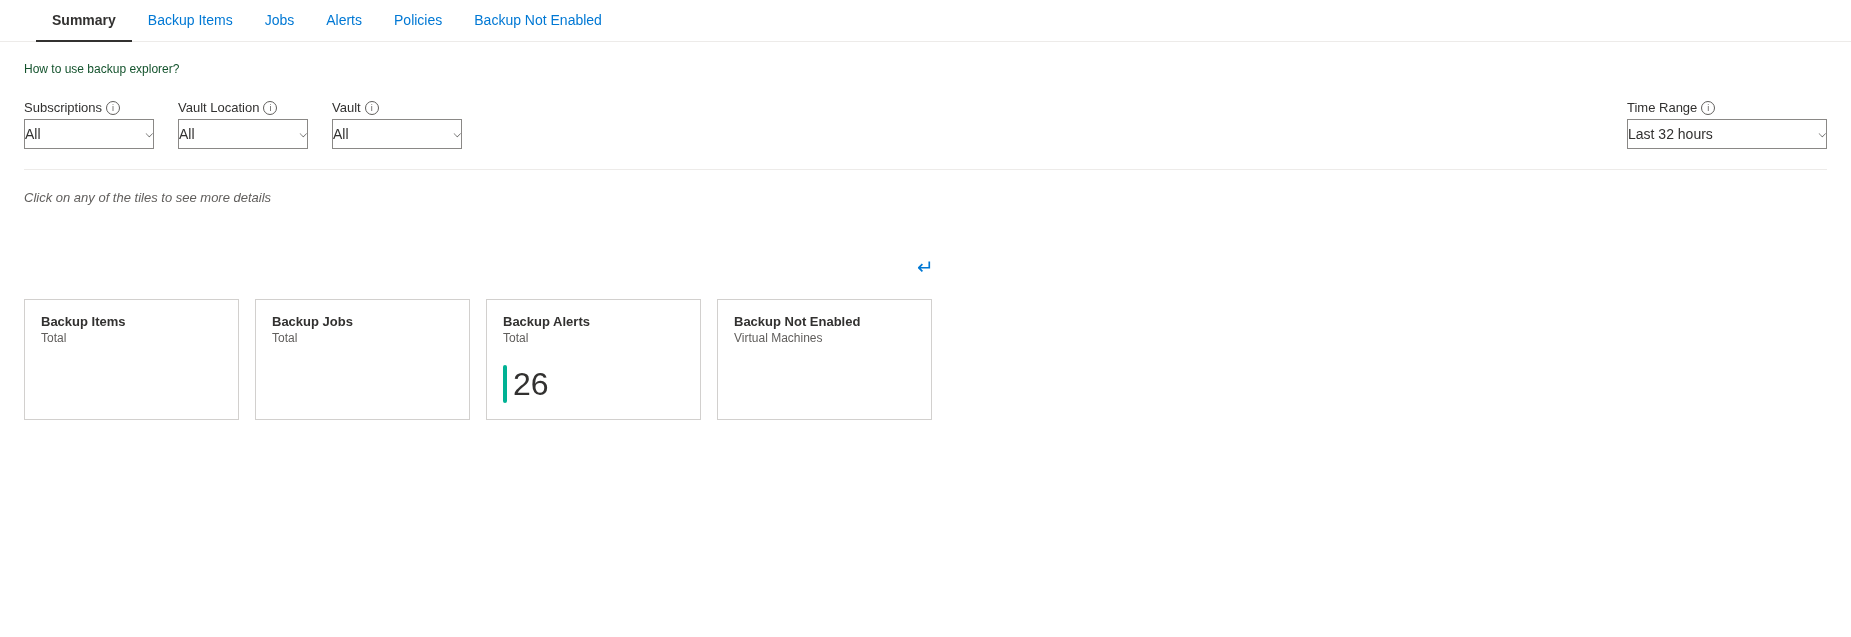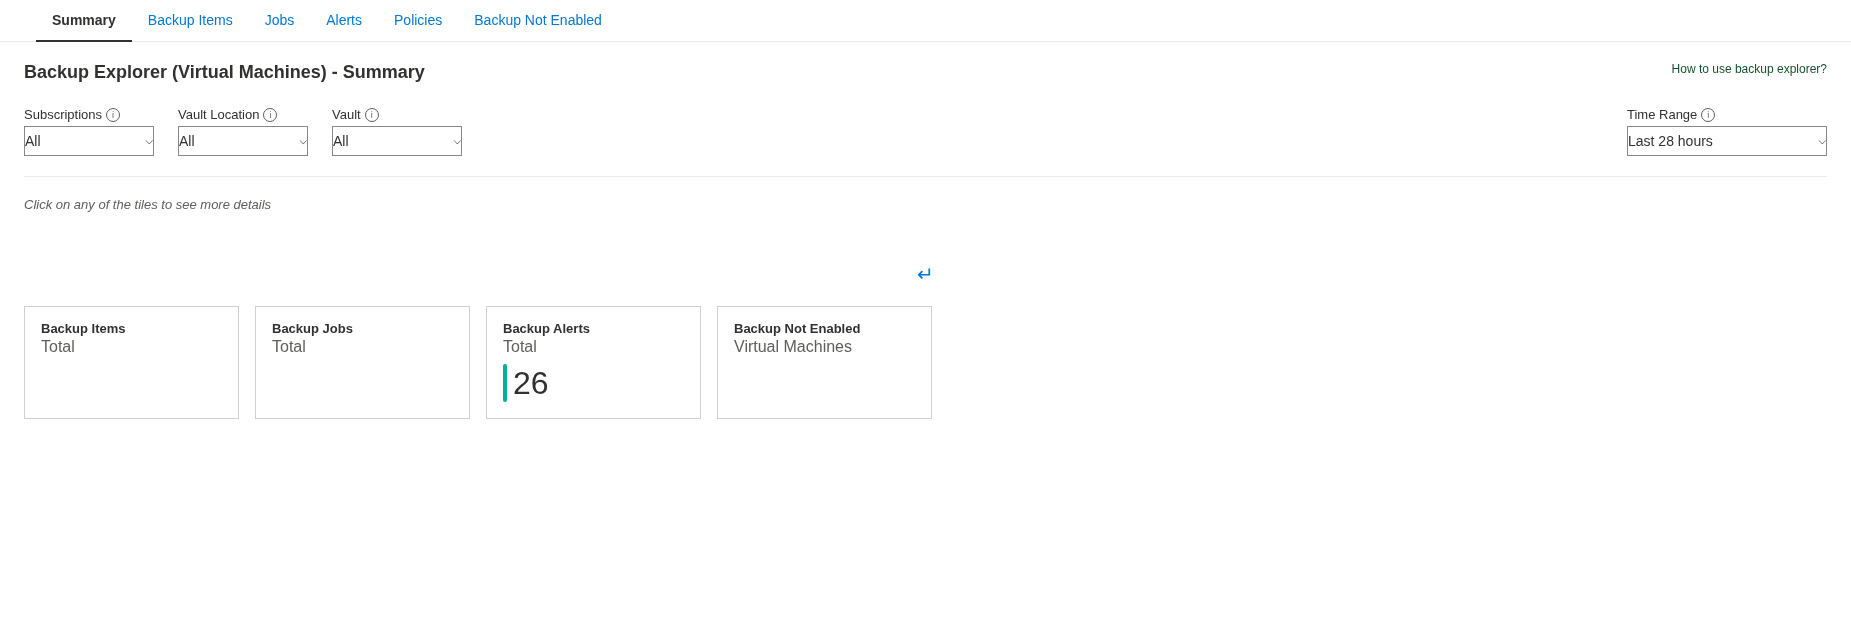--- a/index.html
+++ b/index.html
@@ -154,23 +154,23 @@
       cursor: pointer;
       background: #fff;
     }
     .tile-title {
       font-size: 13px;
       font-weight: 600;
       color: #323130;
       margin-bottom: 2px;
     }
     .tile-subtitle {
-      font-size: 16px;
+      font-size: 12px;
       color: #605e5c;
-      margin-bottom: 8px;
+      margin-bottom: 20px;
     }
     .tile-value-row {
       display: flex;
       align-items: center;
       gap: 6px;
     }
     .tile-bar {
       width: 4px;
       height: 38px;
       border-radius: 2px;
@@ -192,21 +192,20 @@
     <div class="tab">Backup Items</div>
     <div class="tab">Jobs</div>
     <div class="tab">Alerts</div>
     <div class="tab">Policies</div>
     <div class="tab">Backup Not Enabled</div>
   </nav>
 
 <div class="content">
 
   <div class="title-row">
-    <h1 class="page-title">Backup Explorer (Virtual Machines) - Summary</h1>
     <a class="help-link">How to use backup explorer?</a>
   </div>
 
   <div class="filters-row">
 
     <div class="filter-group">
         <div class="filter-label">Subscriptions <span class="info-icon">i</span></div>
         <div class="filter-select">
           <span>All</span>
           <span class="chevron-down">⌵</span>
@@ -224,21 +223,21 @@
         <div class="filter-select">
           <span>All</span>
           <span class="chevron-down">⌵</span>
         </div>
       </div>
       <div class="filters-spacer"></div>
 
   <div class="filter-group">
         <div class="filter-label">Time Range <span class="info-icon">i</span></div>
         <div class="filter-select wide">
-          <span>Last 28 hours</span>
+          <span>Last 32 hours</span>
           <span class="chevron-down">⌵</span>
         </div>
       </div>
     </div>
 
   <div class="divider"></div>
 
   <p class="instruction">Click on any of the tiles to see more details</p>
 
   <div class="refresh-row">

